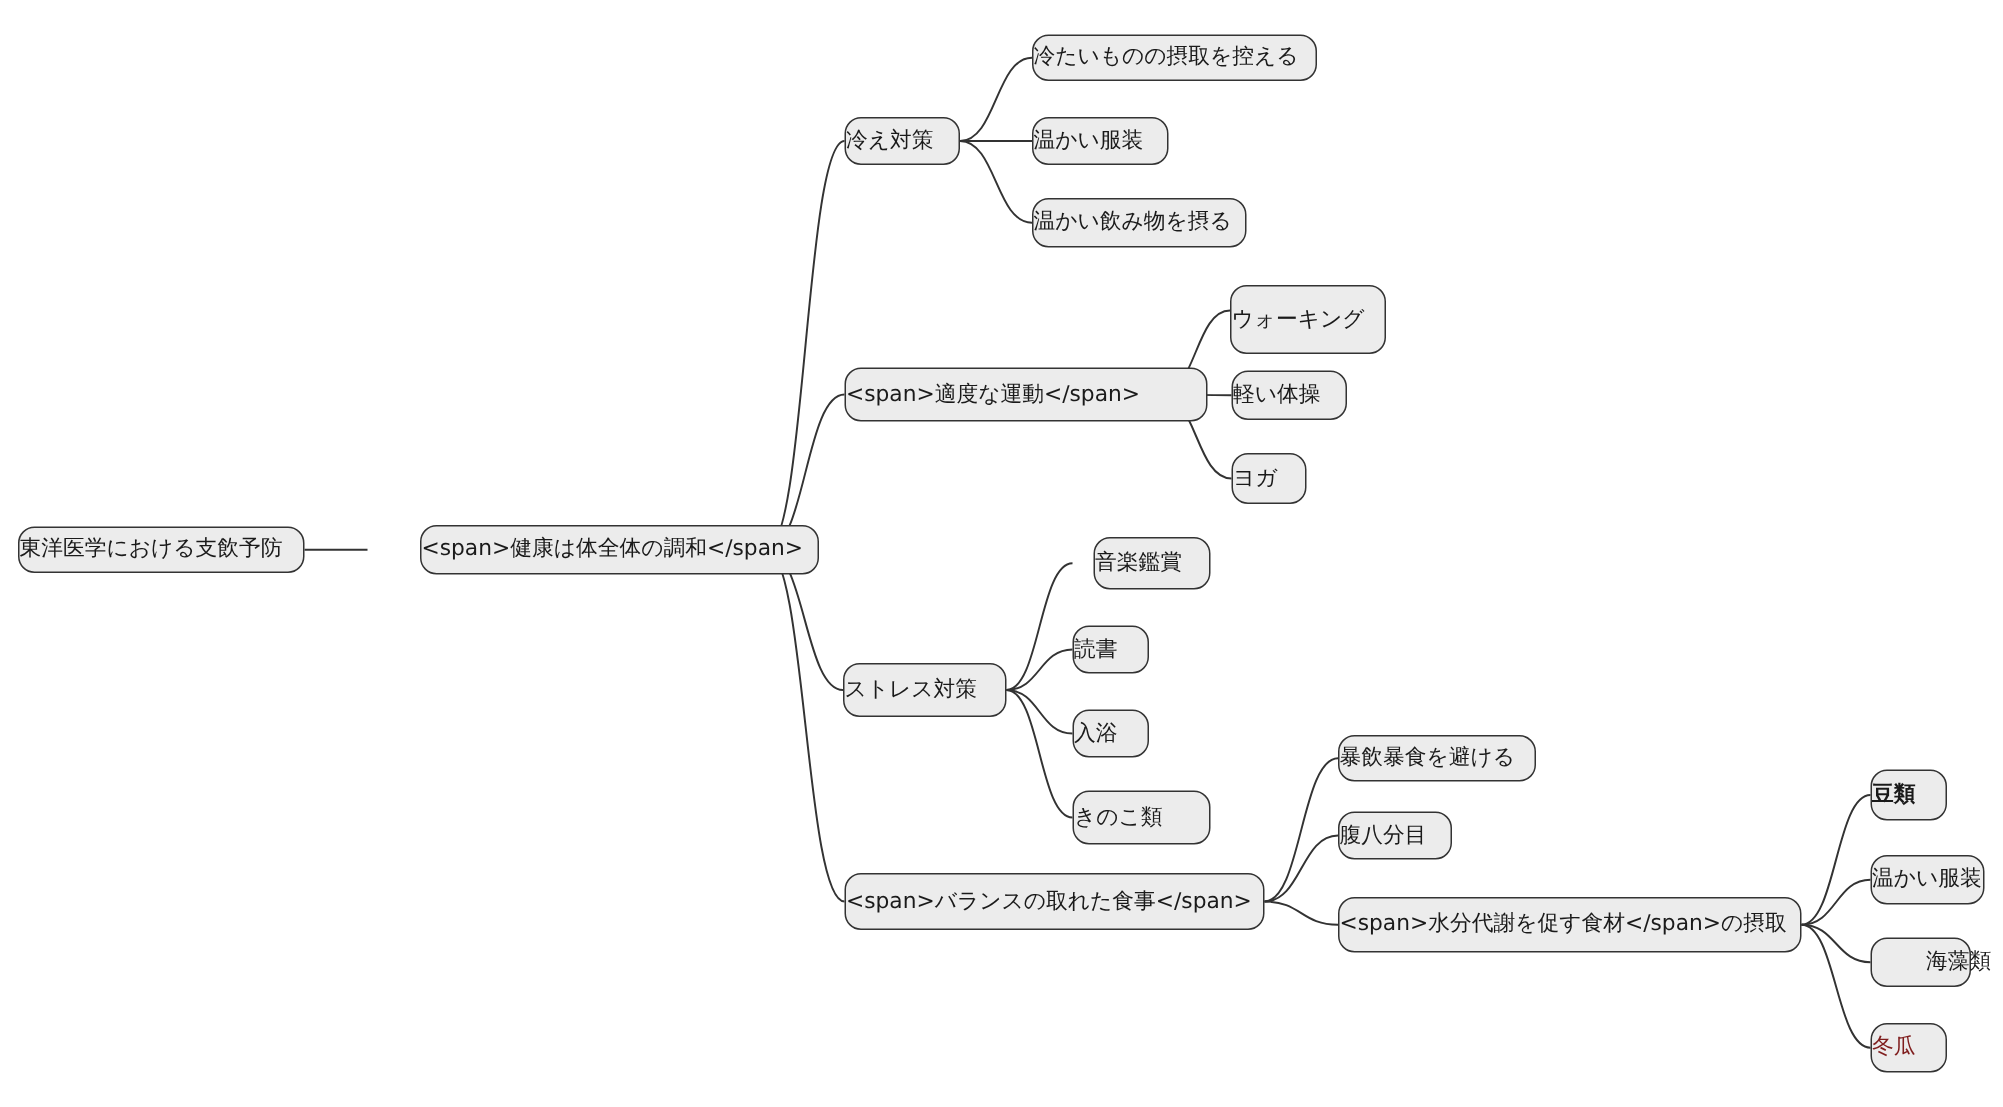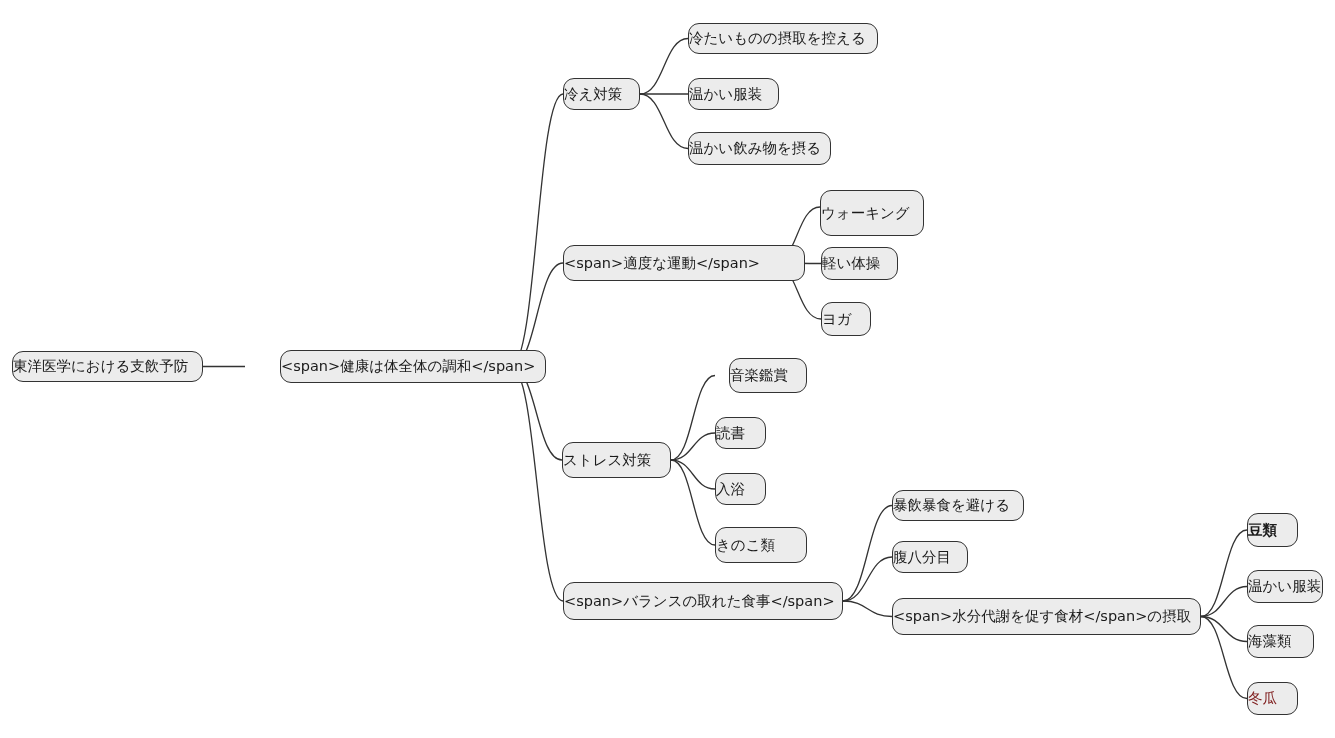--- a/index.html
+++ b/index.html
@@ -122,20 +122,20 @@
       </div>
       <div class="node" style="left: 892px; top: 598px; width: 309px; height: 37px; background: rgb(236, 236, 236); border-color: rgb(51, 51, 51); color: rgb(26, 26, 26);">
         <span>&lt;span&gt;水分代謝を促す食材&lt;/span&gt;の摂取</span>
       </div>
       <div class="node" style="left: 1247px; top: 513px; width: 51px; height: 34px; background: rgb(236, 236, 236); border-color: rgb(51, 51, 51); color: rgb(26, 26, 26); font-weight: bold;">
         <span>豆類</span>
       </div>
       <div class="node" style="left: 1247px; top: 570px; width: 76px; height: 33px; background: rgb(236, 236, 236); border-color: rgb(51, 51, 51); color: rgb(26, 26, 26);">
         <span>温かい服装</span>
       </div>
-      <div class="node" style="left: 1247px; top: 625px; width: 67px; height: 33px; background: rgb(236, 236, 236); border-color: rgb(51, 51, 51); color: rgb(26, 26, 26);">
+      <div class="node" style="left: 1247px; top: 625px; width: 67px; height: 33px; background: rgb(236, 236, 236); border-color: rgb(51, 51, 51); color: rgb(26, 26, 26); padding-left: 36px;">
         <span>海藻類</span>
       </div>
       <div class="node" style="left: 1247px; top: 682px; width: 51px; height: 33px; background: rgb(236, 236, 236); border-color: rgb(51, 51, 51); color: #7f1d1d;">
         <span>冬瓜</span>
       </div>
     </div>
 </div>
 
 </body></html>

